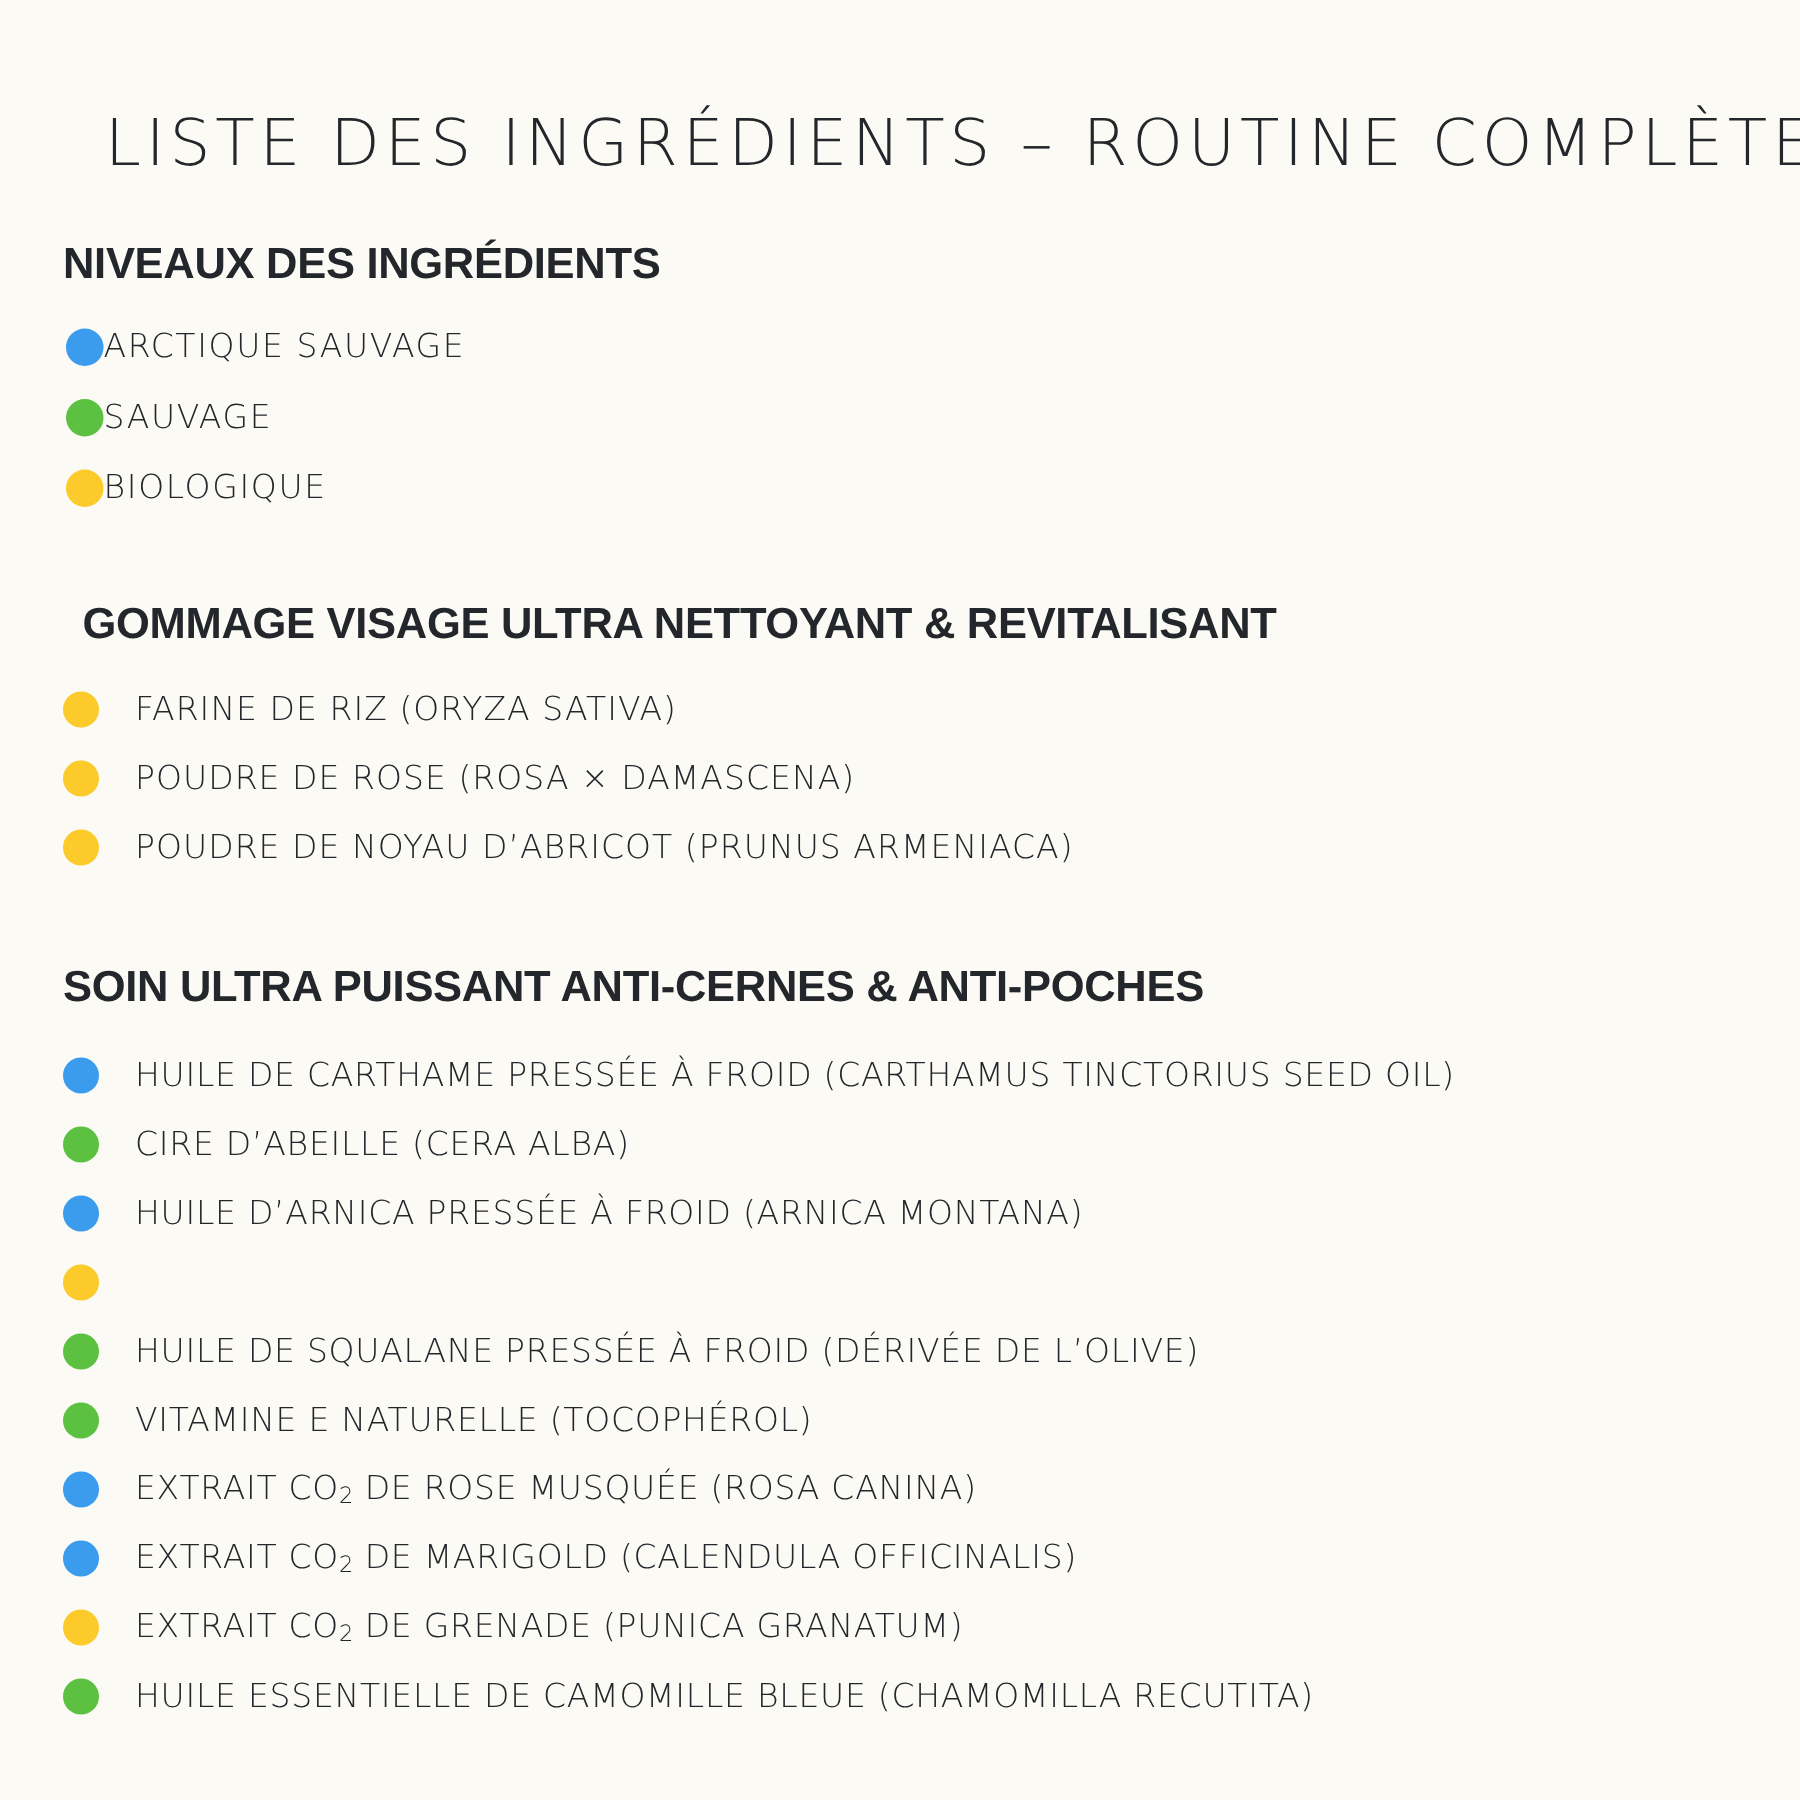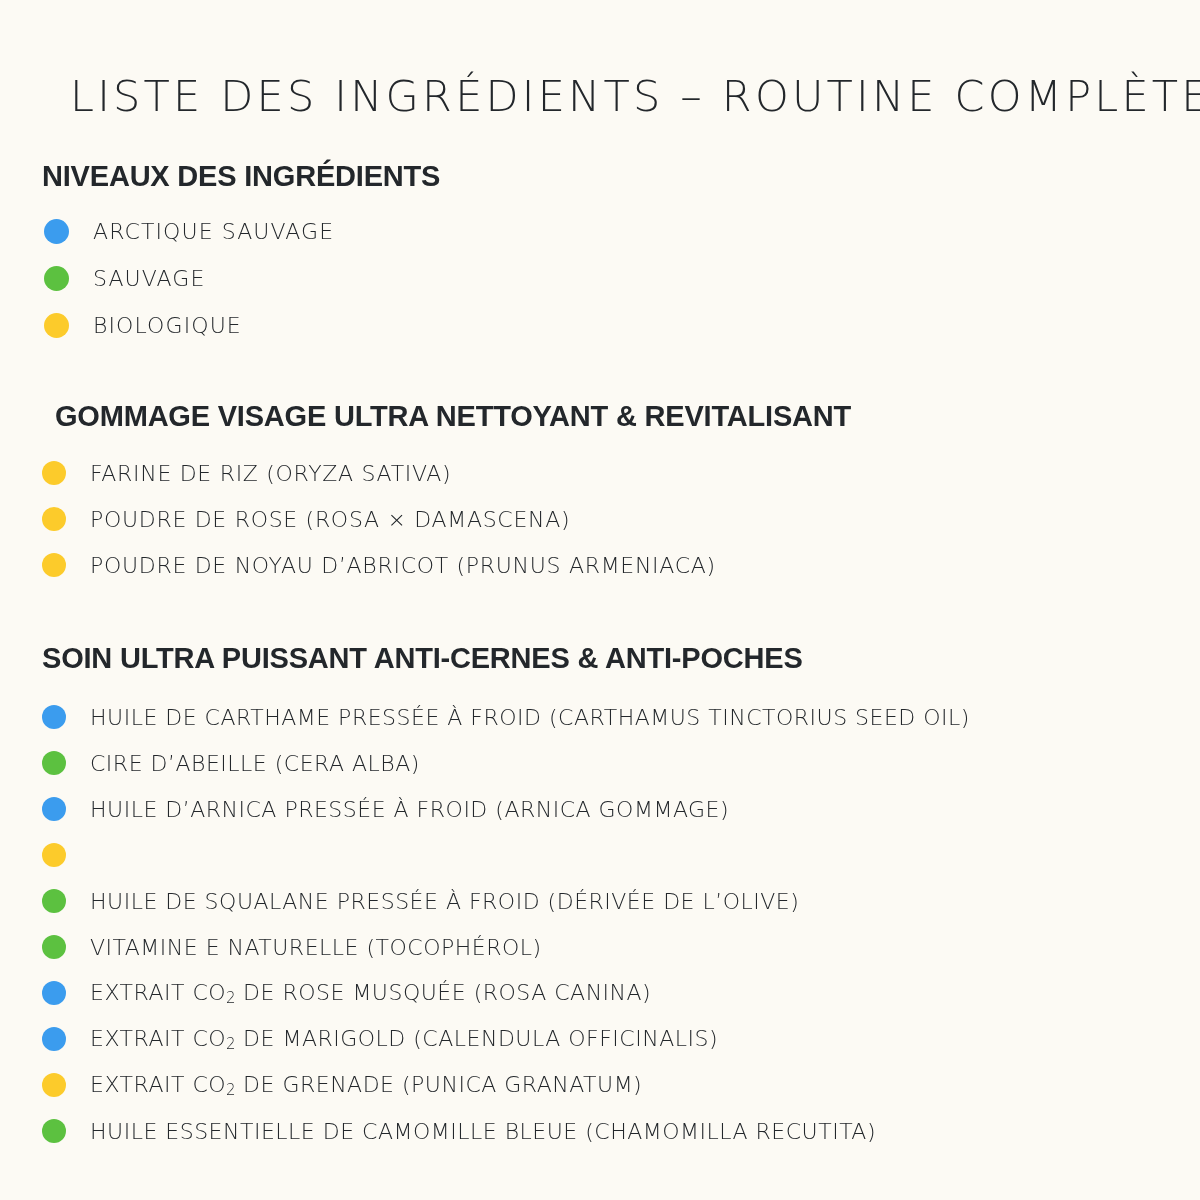--- a/index.html
+++ b/index.html
@@ -88,21 +88,20 @@
     top: 208px;
   }
   #legend-list .dot-row {
     height: 47px;
   }
   #legend-list .dot {
     width: 25px;
     height: 25px;
   }
   #legend-list .row-label {
-    margin-left: 24px;
     font-size: 22px;
     letter-spacing: 1.1px;
   }
 
   
   #gommage-list {
     left: 42px;
     top: 450px;
   }
   #gommage-list .dot-row {
@@ -183,21 +182,21 @@
       <li class="dot-row">
         <span class="dot" style="background: rgb(59, 156, 238);"></span>
         <span class="row-label">HUILE DE CARTHAME PRESSÉE À FROID (CARTHAMUS TINCTORIUS SEED OIL)</span>
       </li>
       <li class="dot-row">
         <span class="dot" style="background: rgb(92, 193, 64);"></span>
         <span class="row-label">CIRE D’ABEILLE (CERA ALBA)</span>
       </li>
       <li class="dot-row">
         <span class="dot" style="background: rgb(59, 156, 238);"></span>
-        <span class="row-label">HUILE D’ARNICA PRESSÉE À FROID (ARNICA GOMMAGE)</span>
+        <span class="row-label">HUILE D’ARNICA PRESSÉE À FROID (ARNICA MONTANA)</span>
       </li>
       <li class="dot-row">
         <span class="dot" style="background: rgb(252, 203, 43);"></span>
       </li>
       <li class="dot-row">
         <span class="dot" style="background: rgb(92, 193, 64);"></span>
         <span class="row-label">HUILE DE SQUALANE PRESSÉE À FROID (DÉRIVÉE DE L’OLIVE)</span>
       </li>
       <li class="dot-row">
         <span class="dot" style="background: rgb(92, 193, 64);"></span>

